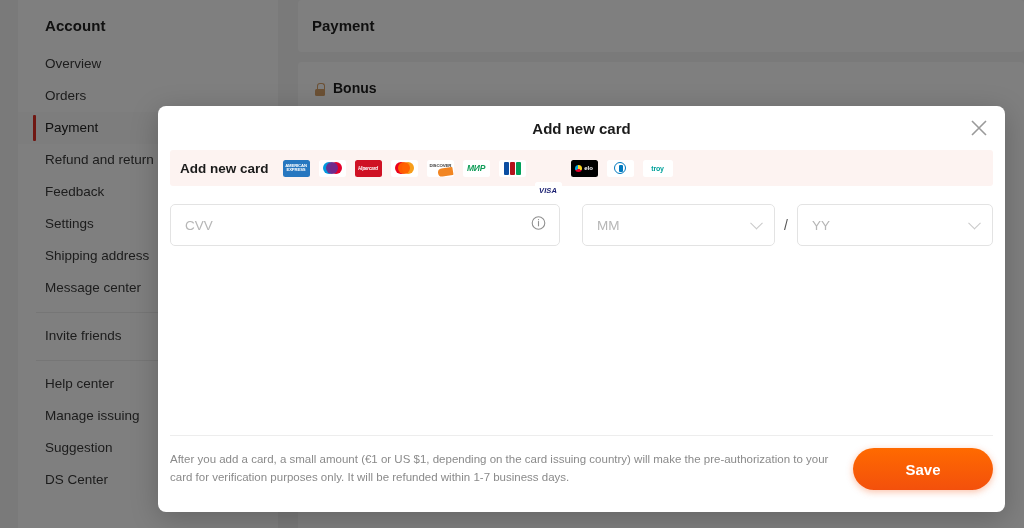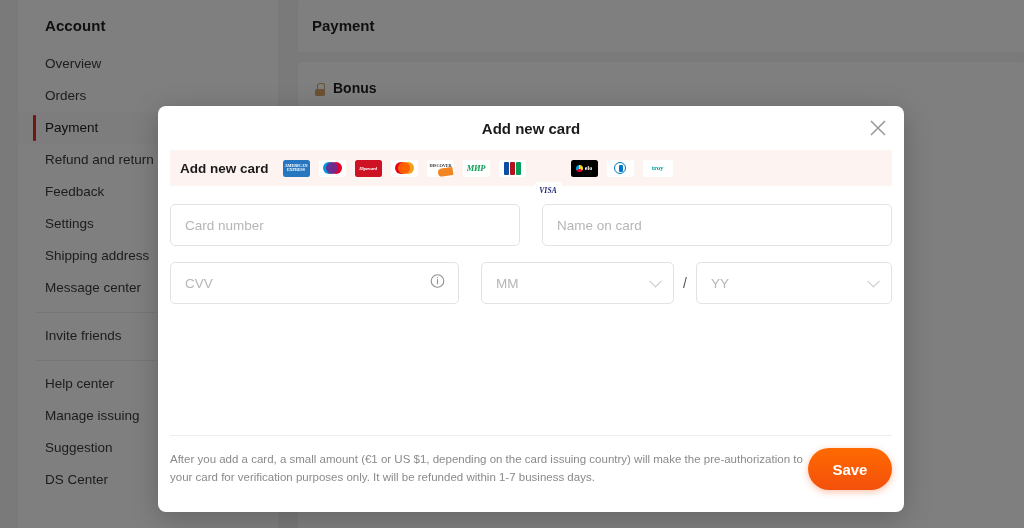--- a/index.html
+++ b/index.html
@@ -75,21 +75,21 @@
 
   
   .overlay {
     position: absolute; inset: 0;
     background: rgba(0, 0, 0, 0.50);
   }
 
   
   .modal {
     position: absolute; left: 158px; top: 106px;
-    width: 746px; height: 406px;
+    width: 847px; height: 406px;
     background: #ffffff;
     border-radius: 8px;
     box-shadow: 0 6px 28px rgba(0,0,0,.22);
     overflow: hidden;
   }
   .modal-header {
     position: relative; height: 44px;
     display: flex; align-items: center; justify-content: center;
   }
   .modal-title { font-size: 15px; font-weight: bold; color: #1b1b1b; }
@@ -110,21 +110,20 @@
   }
   .brand-bar-label {
     font-size: 13.5px; font-weight: bold; color: #1b1b1b;
     margin-right: 5px;
   }
   .brand {
     height: 17px; width: 27px; border-radius: 2.5px;
     display: flex; align-items: center; justify-content: center;
     font-size: 6px; font-weight: bold; overflow: hidden; position: relative;
     background: #fff;
-    font-family: Liberation Serif, serif;
   }
   .b-amex { background: #2777c0; color: #fff; }
   .b-amex span { font-size: 4.2px; letter-spacing:-.1px; line-height:1.05; text-align:center; color:#fff; }
   .b-maestro { background:#fff; }
   .b-hiper { background:#cf1124; color:#fff; }
   .b-hiper span { font-size: 4.6px; font-style: italic; letter-spacing:-.2px; }
   .b-mc { background:#fff; }
   .b-disc { background:#fff; position: relative; }
   .b-disc .dtxt { font-size:4.4px; color:#3a3a3a; letter-spacing:-.15px; position:absolute; top:3px; left:3px; }
   .b-disc .dsw { position:absolute; right:1px; bottom:1px; width:15px; height:8px;
@@ -319,32 +318,20 @@
 
       <span class="brand b-diners">
         <span class="dc"></span>
       </span>
 
       <span class="brand b-troy">troy</span>
     </div>
 
     <div class="form-area">
 
-      <div class="form-row">
-        <div class="col">
-          <div class="field">
-            <span class="ph">Card number</span>
-          </div>
-        </div>
-        <div class="col">
-          <div class="field">
-            <span class="ph">Name on card</span>
-          </div>
-        </div>
-      </div>
 
       <div class="form-row">
         <div class="col">
           <div class="field">
             <span class="ph">CVV</span>
             <span class="info-ic">
               <svg width="15" height="15" viewBox="0 0 15 15">
                 <circle cx="7.5" cy="7.5" r="6.3" fill="none" stroke="#8f8f8f" stroke-width="1.1"></circle>
                 <rect x="6.95" y="3.6" width="1.1" height="1.1" fill="#8f8f8f"></rect>
                 <rect x="6.95" y="5.6" width="1.1" height="5.2" fill="#8f8f8f"></rect>

